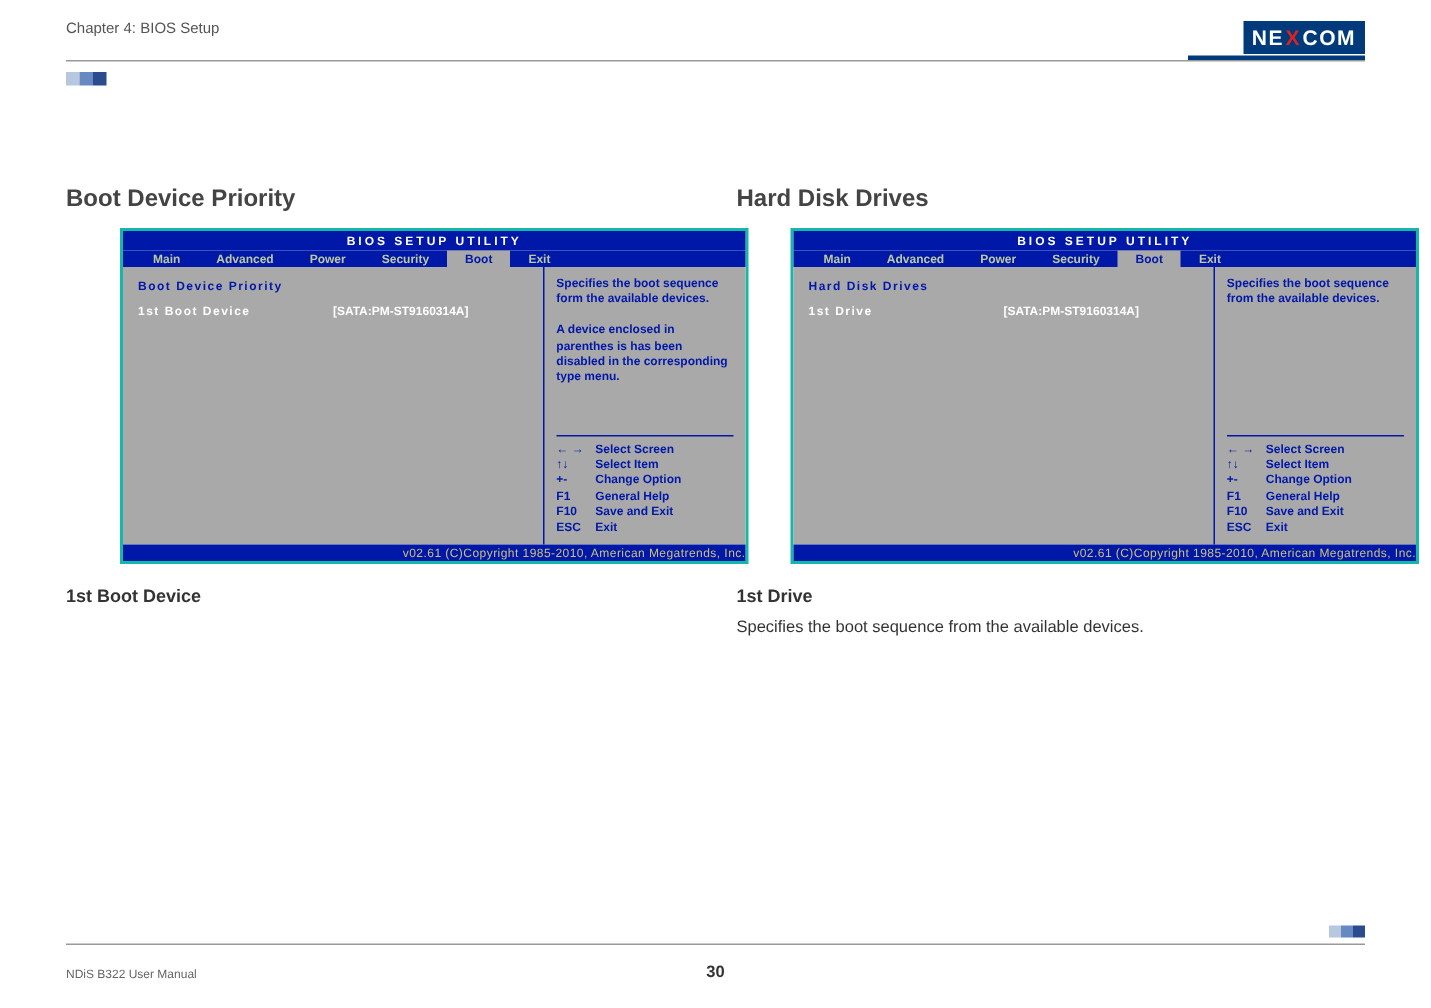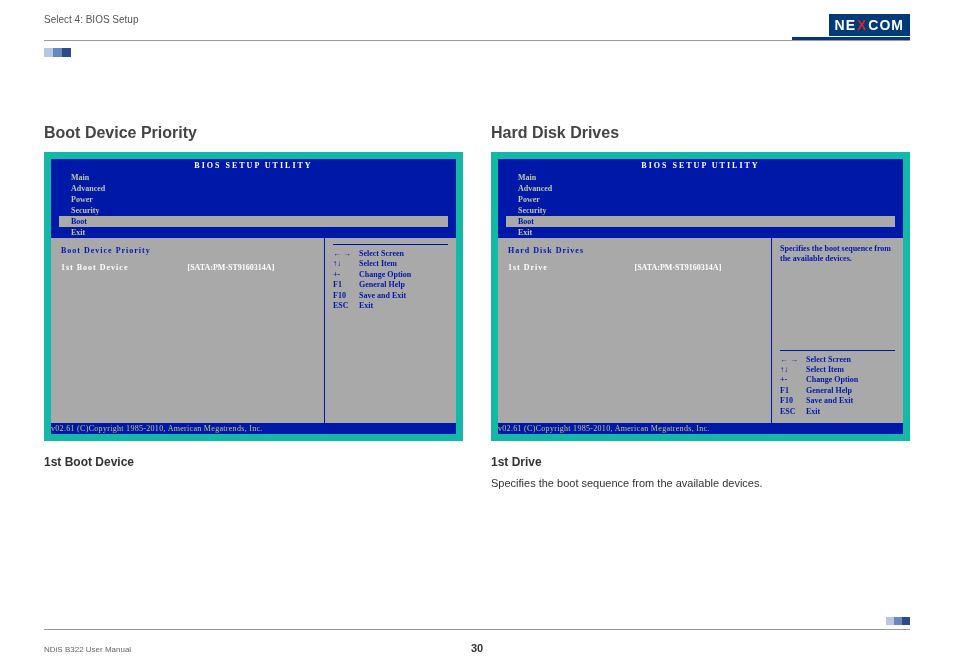--- a/index.html
+++ b/index.html
@@ -10,55 +10,55 @@
   .logo-x { color: #d22; margin: 0 1px; }
   .logo-bar { height: 3px; background: #003a7a; width: 118px; margin-top: 1px; }
   .logo-wrap { display: flex; flex-direction: column; align-items: flex-end; }
   .divider-top { position: absolute; left: 44px; right: 44px; top: 40px; height: 1px; background: #999; }
   .squares { position: absolute; left: 44px; top: 48px; display: flex; gap: 0; }
   .squares span { width: 9px; height: 9px; display: inline-block; }
   .sq1 { background: #b8c7e0; } .sq2 { background: #6788c0; } .sq3 { background: #2a4b8d; }
   .content { display: flex; gap: 28px; padding: 78px 44px 0 44px; }
   .col { flex: 1; }
   .section-heading { font-size: 16px; font-weight: bold; color: #444; margin-bottom: 10px; font-family: "Segoe UI Semibold", Arial, sans-serif; }
-  .bios { border: 7px solid #14b8a6; width: 100%; font-family: Liberation Serif, serif; font-size: 8px; }
+  .bios { border: 2px solid #14b8a6; width: 100%; font-family: Liberation Sans, sans-serif; font-size: 8px; margin-left: 36px; }
   .bios-title { background: #0018a8; color: #fff; text-align: center; font-weight: bold; letter-spacing: 2px; padding: 2px 0; font-size: 8px; }
-  .bios-menu { background: #0018a8; display: flex; padding: 0 8px; flex-direction: column; }
+  .bios-menu { background: #0018a8; display: flex; padding: 0 8px; }
   .bios-menu-item { color: #bfc9a0; padding: 1px 12px; font-size: 8px; font-weight: bold; }
   .bios-menu-item.active { background: #a9a9a9; color: #0018a8; }
   .bios-body { display: flex; background: #a9a9a9; height: 185px; }
   .bios-main { flex: 2.2; padding: 8px 10px; border-right: 1px solid #0018a8; }
   .bios-side { flex: 1; padding: 6px 8px; color: #0018a8; font-weight: bold; display: flex; flex-direction: column; justify-content: space-between; }
   .bios-subhead { color: #0018a8; font-weight: bold; letter-spacing: 1px; margin-bottom: 8px; }
   .bios-row { display: flex; }
   .bios-row-label { color: #fff; font-weight: bold; letter-spacing: 1px; flex: 1; }
   .bios-row-value { color: #fff; font-weight: bold; flex: 1; text-align: left; }
   .bios-hint { line-height: 1.3; }
   .bios-keys { line-height: 1.3; border-top: 1px solid #0018a8; padding-top: 4px; }
   .bios-key-row { display: flex; }
   .bios-key-k { width: 26px; }
-  .bios-footer { background: #0018a8; color: #ccc07a; text-align: left; padding: 1px 0; font-size: 8px; letter-spacing: 0.3px; }
+  .bios-footer { background: #0018a8; color: #ccc07a; text-align: right; padding: 1px 0; font-size: 8px; letter-spacing: 0.3px; }
   .sub-heading { font-size: 12px; font-weight: bold; margin-top: 14px; margin-bottom: 6px; color: #333; }
   .body-text { font-size: 11px; line-height: 1.5; color: #333; }
   .footer { position: absolute; bottom: 18px; left: 44px; right: 44px; }
   .footer-line { height: 1px; background: #999; margin-bottom: 4px; }
   .footer-row { display: flex; justify-content: space-between; align-items: flex-end; font-size: 8px; color: #666; }
   .footer-logo { font-weight: bold; font-size: 10px; letter-spacing: 1px; color: #333; }
   .footer-logo .lx { color: #d22; }
   .page-num { font-weight: bold; font-size: 11px; color: #333; text-align: center; }
   .footer-squares { position: absolute; right: 0; top: -12px; display: flex; }
   .footer-squares span { width: 8px; height: 8px; }
   .fs1 { background: #b8c7e0; } .fs2 { background: #6788c0; } .fs3 { background: #2a4b8d; }
   .footer-center { position:absolute; left:0; right:0; text-align:center; }
 </style>
 </head>
 <body>
 
 <div class="header">
-  <div class="chapter-label">Select 4: BIOS Setup</div>
+  <div class="chapter-label">Chapter 4: BIOS Setup</div>
   <div class="logo-wrap">
     <div class="logo-box">
       <span>NE</span>
       <span class="logo-x">X</span>
       <span>COM</span>
     </div>
     <div class="logo-bar"></div>
   </div>
 </div>
 <div class="divider-top"></div>
@@ -84,20 +84,21 @@
         </div>
       <div class="bios-body">
         <div class="bios-main">
           <div class="bios-subhead">Boot  Device  Priority</div>
           <div class="bios-row">
             <div class="bios-row-label">1st  Boot  Device</div>
             <div class="bios-row-value">[SATA:PM-ST9160314A]</div>
           </div>
         </div>
         <div class="bios-side">
+          <div class="bios-hint" id="hint-left">Specifies the boot sequence form the available devices.<br><br>A device enclosed in parenthes is has been disabled in the corresponding type menu.</div>
           <div class="bios-keys" id="keys-left">
               <div class="bios-key-row">
                 <div class="bios-key-k">← →</div>
                 <div>Select Screen</div>
               </div>
               <div class="bios-key-row">
                 <div class="bios-key-k">↑↓</div>
                 <div>Select Item</div>
               </div>
               <div class="bios-key-row">

